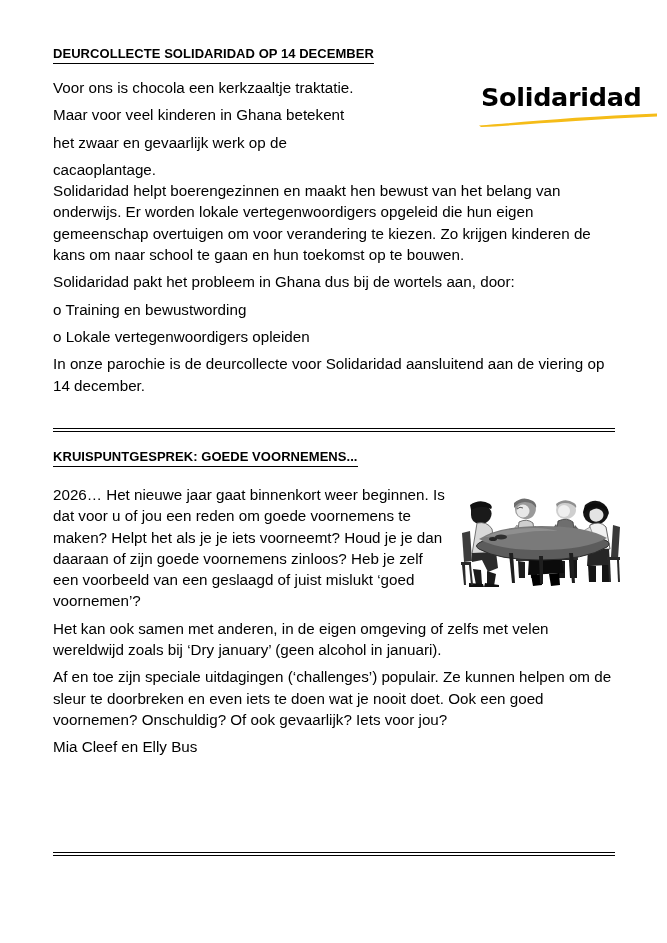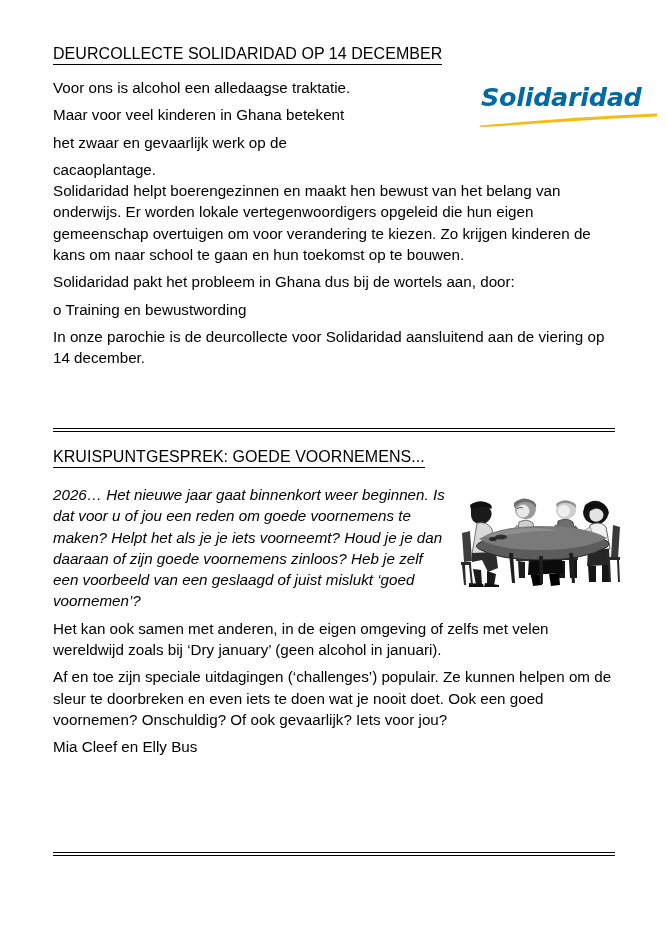--- a/index.html
+++ b/index.html
@@ -18,22 +18,22 @@
   .page {
     position: absolute;
     left: 53px;
     top: 0;
     width: 562px;
     height: 943px;
   }
 
   
   .section-heading {
-    font-size: 16px;
-    font-weight: normal;
+    font-size: 13px;
+    font-weight: bold;
     letter-spacing: 0.05px;
     line-height: 1.2;
     display: inline-block;
     border-bottom: 1.6px solid #000;
     padding-bottom: 1px;
     white-space: nowrap;
   }
   .heading-row-1 { position: absolute; left: 0; top: 44px; }
   .heading-row-2 { position: absolute; left: 0; top: 447px; }
 
@@ -68,27 +68,26 @@
     left: 378px;
     top: 6px;
     width: 185px;
     height: 52px;
   }
   #solidaridad-logo .logo-word {
     font-family: "DejaVu Sans", sans-serif;
     font-weight: bold;
     font-size: 25.5px;
     letter-spacing: -0.3px;
-    color: #0369a1;
+    color: #000000;
     line-height: 1;
     position: absolute;
     left: 50px;
     top: 2px;
     white-space: nowrap;
-    font-style: italic;
   }
   #solidaridad-logo .logo-swoosh {
     position: absolute;
     left: 48px;
     top: 30px;
     width: 178px;
     height: 14px;
   }
 
   
@@ -109,21 +108,21 @@
   #rule-middle { top: 428px; }
   #rule-bottom { top: 852px; }
 
   
   #section-two {
     position: absolute;
     left: 0;
     top: 484px;
     width: 562px;
   }
-  #sec2-p1 { width: 395px; font-style: italic; }       
+  #sec2-p1 { width: 395px; }       
   #sec2-p2,
   #sec2-p3,
   #sec2-p4,
   #sec2-p5 { width: 562px; }
 
   
   #meeting-illustration {
     position: absolute;
     left: 404px;
     top: 11px;
@@ -143,30 +142,31 @@
   <div id="section-one">
 
     <div id="solidaridad-logo">
       <div class="logo-word">Solidaridad</div>
       <svg class="logo-swoosh" viewBox="0 0 178 14" preserveAspectRatio="none">
         <path d="M0 12.6 C 44 9.0, 104 3.4, 178 0.6 L 178 3.6 C 106 6.6, 46 12.0, 2 14 Z" fill="#F5BC18"></path>
       </svg>
     </div>
 
     <div id="sec1-intro" class="body-text">
-      <div class="para">Voor ons is alcohol een alledaagse traktatie.</div>
+      <div class="para">Voor ons is chocola een kerkzaaltje traktatie.</div>
       <div class="para">Maar voor veel kinderen in Ghana betekent</div>
       <div class="para">het zwaar en gevaarlijk werk op de</div>
       <div class="para">cacaoplantage.</div>
     </div>
 
     <div id="sec1-rest" class="body-text">
       <div class="para">Solidaridad helpt boerengezinnen en maakt hen bewust van het belang van onderwijs. Er worden lokale vertegenwoordigers opgeleid die hun eigen gemeenschap overtuigen om voor verandering te kiezen. Zo krijgen kinderen de kans om naar school te gaan en hun toekomst op te bouwen.</div>
       <div class="para">Solidaridad pakt het probleem in Ghana dus bij de wortels aan, door:</div>
       <div class="para">o Training en bewustwording</div>
+      <div class="para">o Lokale vertegenwoordigers opleiden</div>
       <div class="para">In onze parochie is de deurcollecte voor Solidaridad aansluitend aan de viering op 14 december.</div>
     </div>
   </div>
 
   <div id="rule-middle" class="double-rule">
     <span class="r-top"></span>
     <span class="r-gap"></span>
     <span class="r-bot"></span>
   </div>
 

